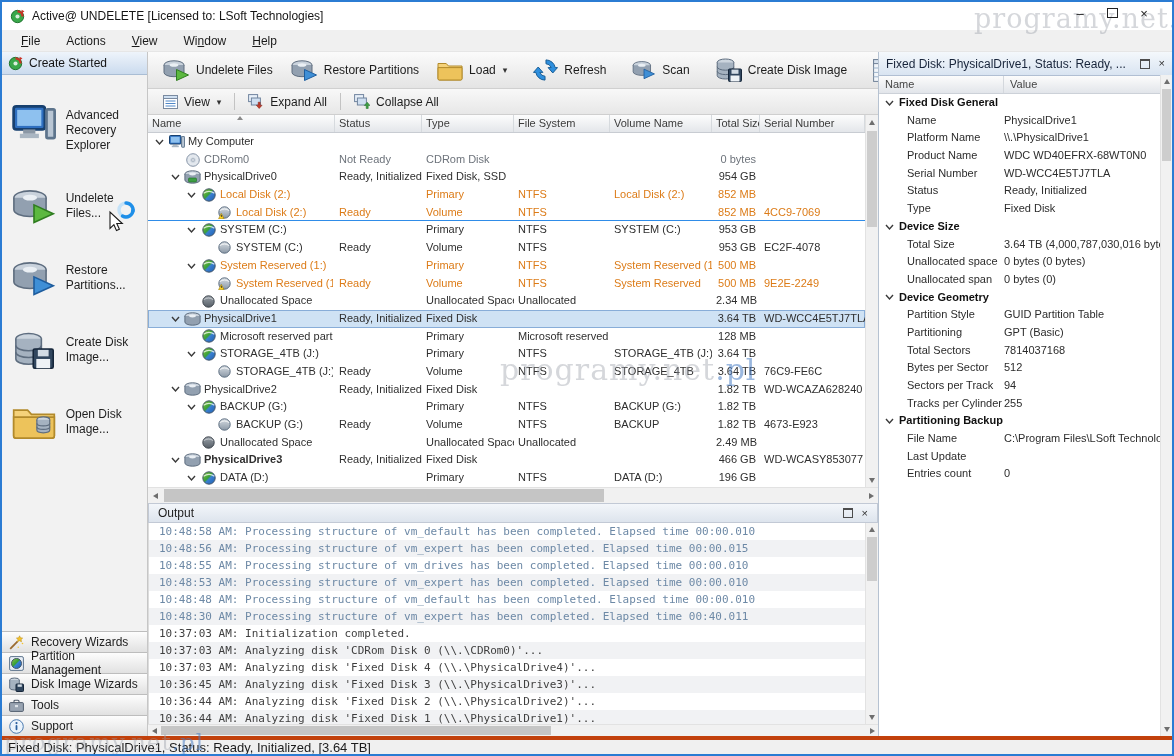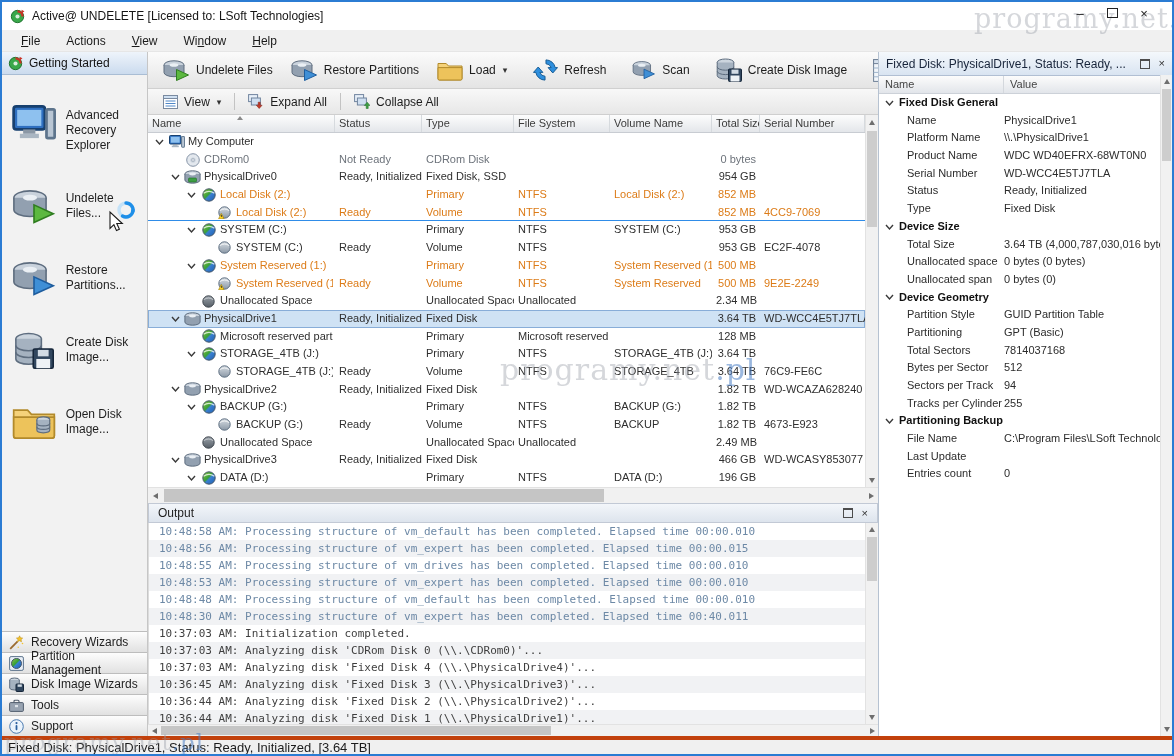--- a/index.html
+++ b/index.html
@@ -177,21 +177,21 @@
 <div class="sidebar">
   <div class="gs-header">
     <span class="ic" id="gs-logo">
         <svg width="15" height="15" viewBox="0 0 16 16">
           <circle cx="8" cy="8" r="6.6" fill="#39a84a" stroke="#1c6f2b"></circle>
           <circle cx="8" cy="8" r="2.2" fill="#d9efdc"></circle>
           <path d="M8 1.4a6.6 6.6 0 016.6 6.6h-2.4A4.2 4.2 0 008 3.8z" fill="#cc3124"></path>
           <path d="M12.2 0.8l3.2 1.6-2.6 2.2z" fill="#cc3124"></path>
         </svg>
       </span>
-    <span>Getting Started</span>
+    <span>Create Started</span>
   </div>
   <div class="sb-items" id="sb-items">
       <div class="sb-item">
         <span class="ic" style="width: 46px;">
           <svg width="44" height="38" viewBox="0 0 16 14">
             <rect x="0.5" y="0.5" width="11.5" height="8.5" rx="1" fill="#2e6fc0" stroke="#17406f"></rect>
             <rect x="1.8" y="1.8" width="8.9" height="5.9" fill="#8ec1ef"></rect>
             <rect x="4" y="9" width="4.5" height="1.6" fill="#8a97a5"></rect>
             <rect x="2.8" y="10.6" width="7" height="1.6" fill="#aab6c2"></rect>
             <rect x="12.6" y="1.6" width="3" height="10.6" rx="0.5" fill="#b9c6d4" stroke="#5d748c"></rect>
@@ -815,21 +815,21 @@
         <span class="tname">Unallocated Space</span>
       </div>
       <div class="td" style="width: 87px;"></div>
       <div class="td" style="width: 92px;">Unallocated Space</div>
       <div class="td" style="width: 96px;">Unallocated</div>
       <div class="td" style="width: 102px;"></div>
       <div class="td size" style="width: 48px;">2.49 MB</div>
       <div class="td" style="width: 105px;"></div>
     </div>
     <div class="trow">
-      <div class="td namecell" style="width: 187px;">
+      <div class="td namecell" style="width: 187px; font-weight: bold;">
         <span class="ind" style="width: 16px;"></span>
         <span class="chev">
           <svg width="9" height="8" viewBox="0 0 9 8">
             <path d="M1 2l3.5 4L8 2" fill="none" stroke="#3a3a3a" stroke-width="1.4"></path>
           </svg>
         </span>
         <span class="ic ticon">
           <svg width="17" height="14" viewBox="0 0 17 14">
             <ellipse cx="8.5" cy="4" rx="7.6" ry="3.2" fill="#c9d2dc" stroke="#5e6d7f"></ellipse>
             <path d="M0.9 4v6a7.6 3.2 0 0015.2 0V4" fill="#92a0b0" stroke="#5e6d7f"></path>

